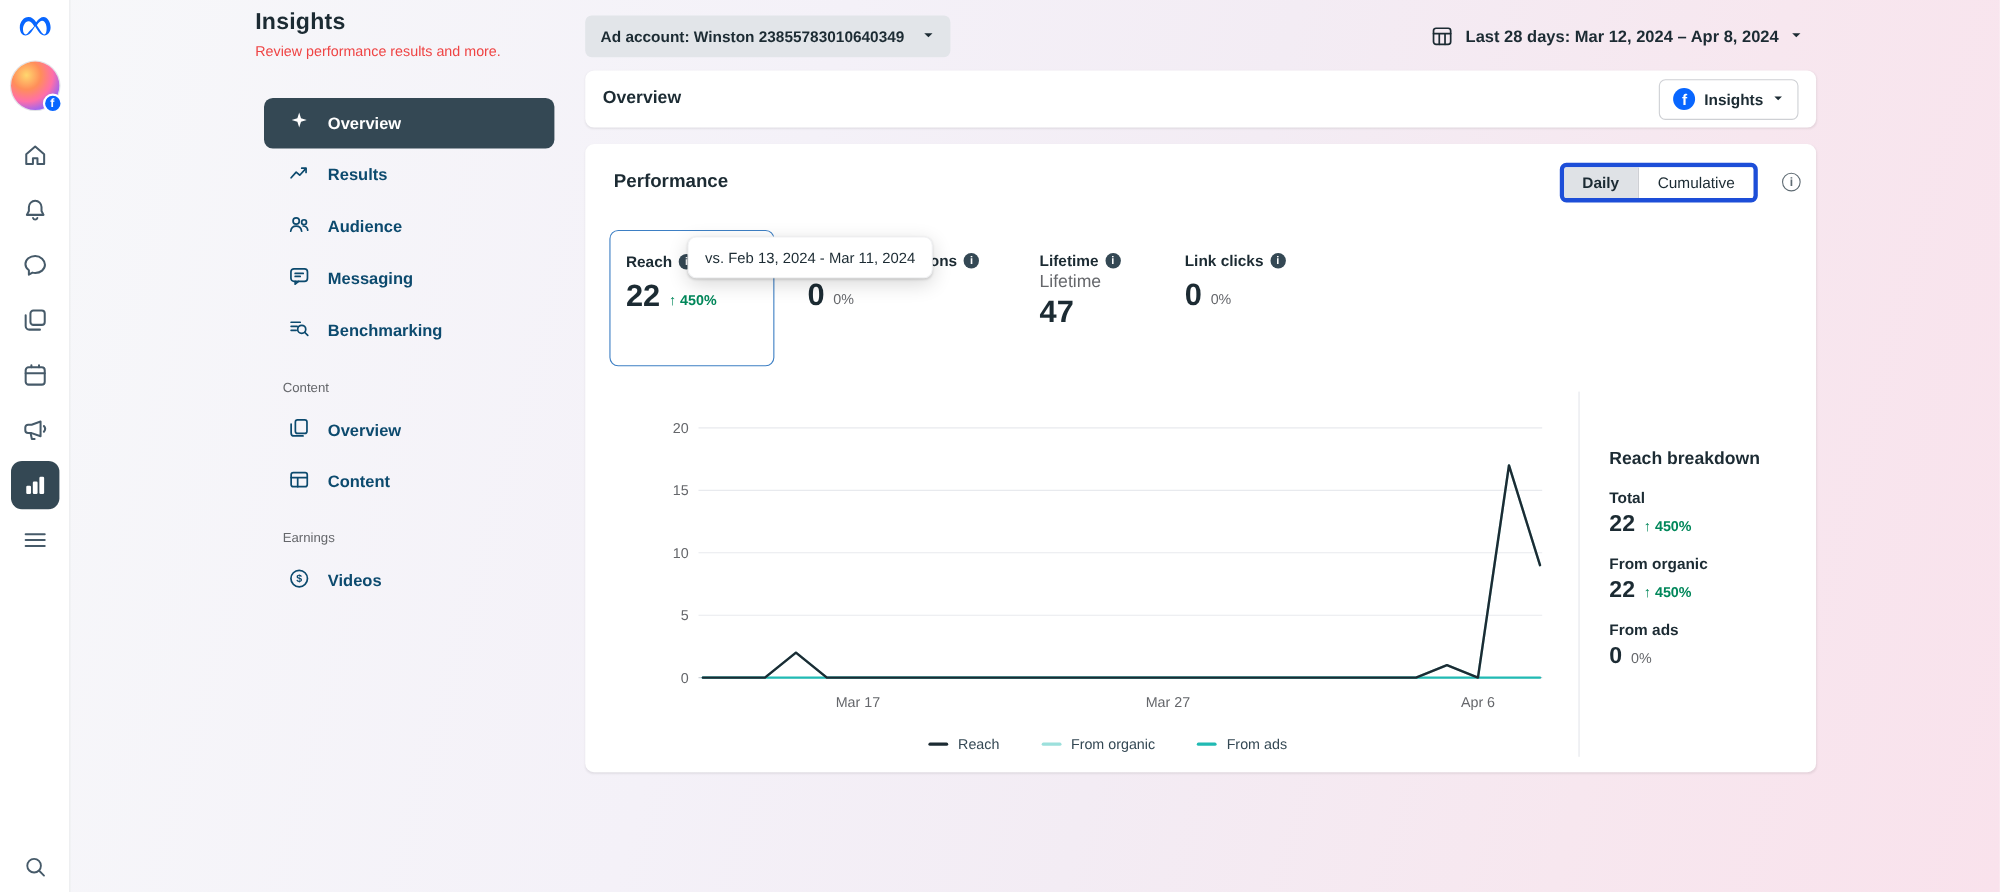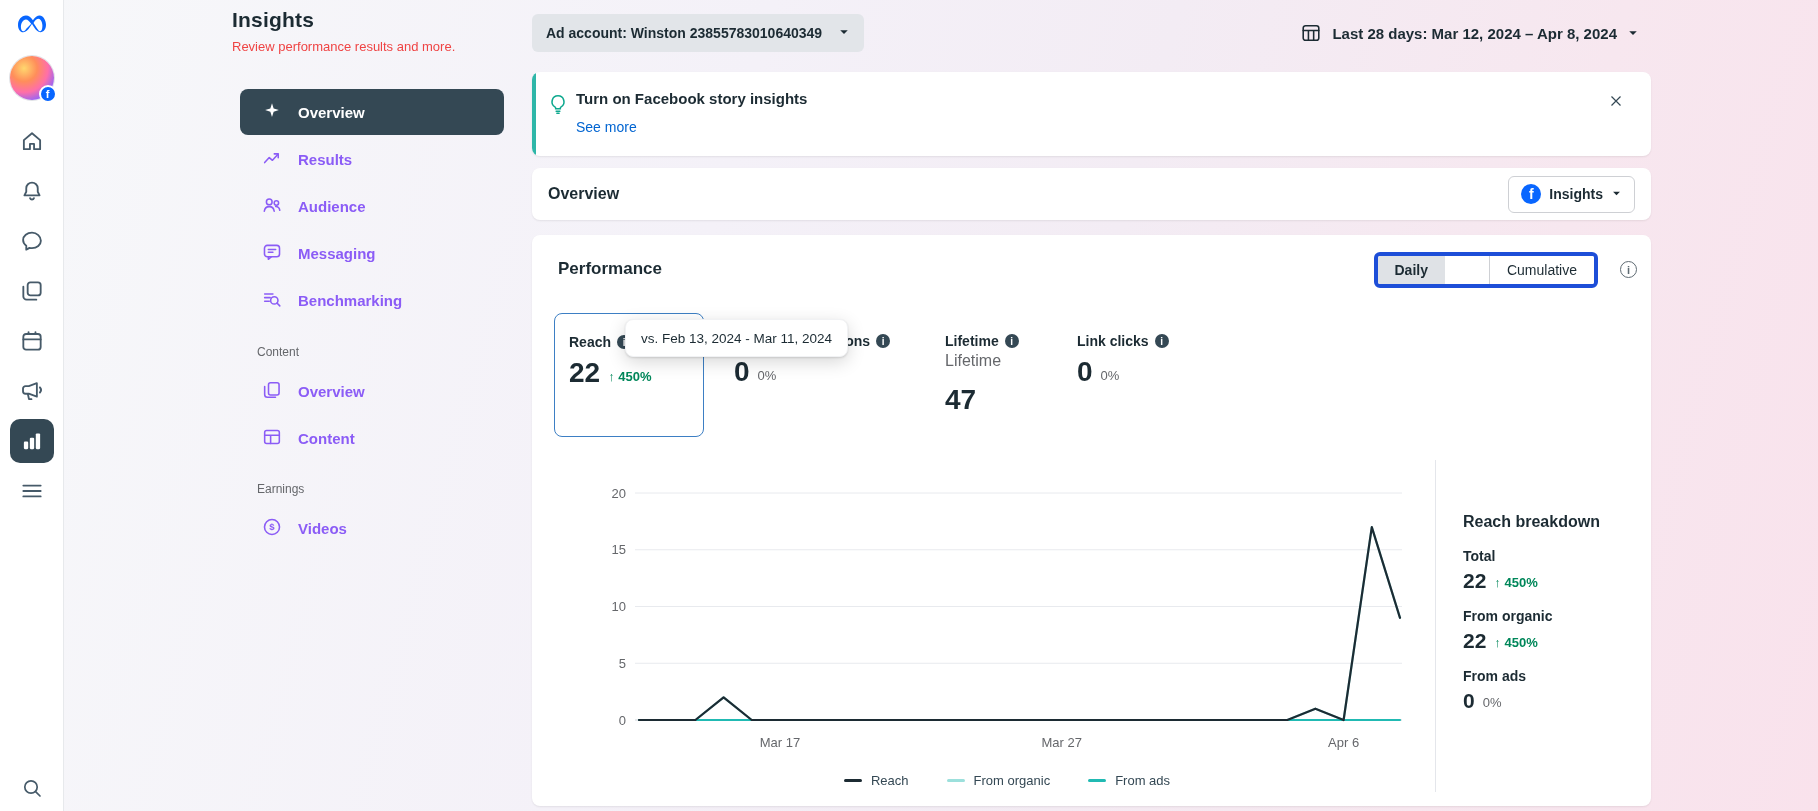--- a/index.html
+++ b/index.html
@@ -26,21 +26,21 @@
   .rail-icon svg { stroke:#465a69; stroke-width:1.7; fill:none; stroke-linecap:round; stroke-linejoin:round; }
   .active-tile { width:44px; height:44px; border-radius:10px; background:#344854; display:flex; align-items:center; justify-content:center; }
   .rail-search { position:absolute; bottom:-2px; left:0; width:64px; display:flex; justify-content:center; }
 
   
   .sidebar { width:468px; min-width:468px; padding:8px 0 0 168px; }
   .sidebar-title { font-size:21px; font-weight:bold; letter-spacing:.2px; }
   .sidebar-sub { font-size:13px; color:#ef4444; margin-top:7px; }
   .nav { margin-top:35px; width:264px; margin-left:8px; }
   .nav-item { display:flex; align-items:center; gap:15px; height:46px; padding-left:21px; border-radius:8px;
-              font-size:15px; font-weight:bold; color:#8b5cf6; cursor:pointer; margin-bottom:1px; }
+              font-size:15px; font-weight:bold; color:#0c4a6e; cursor:pointer; margin-bottom:1px; }
   .nav-item svg { stroke:currentColor; stroke-width:1.7; fill:none; stroke-linecap:round; stroke-linejoin:round; flex:none; }
   .nav-item.active { background:#344854; color:#fff; }
   .section-label { font-size:12px; color:#65676b; margin:22px 0 9px 17px; font-weight:normal; }
   .section-label.second { margin-top:21px; }
 
   
   .main { width:1119px; min-width:1119px; padding-top:14px; position:relative; }
   .topbar { display:flex; justify-content:space-between; align-items:center; height:38px; padding-right:12px; }
   .ad-btn { background:#e2e5e9; border:none; border-radius:6px; height:38px; padding:0 14px; display:inline-flex;
             align-items:center; gap:16px; font-size:14px; font-weight:bold; color:#1c2b33; cursor:pointer;
@@ -66,21 +66,21 @@
                   font-family:inherit; }
   .fb-circle { width:20px; height:20px; border-radius:50%; background:#0866ff; color:#fff; font-weight:bold; font-size:14px;
                display:flex; align-items:flex-end; justify-content:center; line-height:19px; }
 
   .perf-card { margin-top:15px; height:571px; position:relative; }
   .perf-title { position:absolute; left:26px; top:24px; font-size:17px; font-weight:bold; }
   .toggle-group { position:absolute; top:17px; right:53px; display:flex; border:4px solid #1d4ed8; border-radius:6px;
                   overflow:hidden; height:36px; background:#fff; }
   .toggle-opt { padding:0 17px; display:flex; align-items:center; font-size:14px; color:#1c2b33; cursor:pointer; background:#fff; }
   .toggle-opt.active { background:#dfe2e6; font-weight:bold; }
-  .toggle-opt + .toggle-opt { border-left:1px solid #ced0d4;margin-left:44px; }
+  .toggle-opt + .toggle-opt { border-left:1px solid #ced0d4; }
   .perf-info { position:absolute; top:26px; right:14px; cursor:pointer; }
 
   .metrics { position:absolute; left:22px; top:78px; right:20px; height:124px; }
   .metric-card { position:absolute; left:0; top:0; width:150px; height:124px; border:1px solid #3d7fc4; border-radius:8px;
                  padding:20px 14px 0 14px; cursor:pointer; background:#fff; }
   .metric-block { position:absolute; top:20px; cursor:pointer; }
   .m2 { left:180px; } .m3 { left:391px; } .m4 { left:523px; }
   .metric-label { display:flex; align-items:center; gap:6px; font-size:14px; font-weight:bold; white-space:nowrap; }
   .metric-sub { font-size:16px; color:#65676b; margin-top:3px; }
   .metric-value-row { display:flex; align-items:flex-end; gap:8px; margin-top:9px; }
@@ -269,35 +269,20 @@
             <rect x="3.5" y="4" width="17" height="16" rx="2.5"></rect>
             <path d="M3.5 9.3h17M9.2 9.3V20M14.9 9.3V20"></path>
           </svg>
         <span>Last 28 days: Mar 12, 2024 – Apr 8, 2024</span>
         <span><svg width="12" height="12" viewBox="0 0 16 16">
               <path d="M3 5.5l5 5 5-5z" fill="#1c2b33"></path>
             </svg></span>
       </div>
     </div>
 
-    <div class="card banner">
-      <span class="banner-bulb">
-        <svg width="22" height="26" viewBox="0 0 24 26" fill="none" stroke="#0ea88e" stroke-width="1.7" stroke-linecap="round">
-            <path d="M12 3a6.5 6.5 0 0 0-3.4 12.05c.55.35.9.93.9 1.58v.37h5v-.37c0-.65.35-1.23.9-1.58A6.5 6.5 0 0 0 12 3z"></path>
-            <path d="M10 19.8h4M10.8 22h2.4"></path>
-          </svg>
-      </span>
-      <div class="banner-title">Turn on Facebook story insights</div>
-      <div class="banner-link">See more</div>
-      <div class="banner-close">
-        <svg width="18" height="18" viewBox="0 0 24 24" fill="none">
-            <path d="M6 6l12 12M18 6 6 18"></path>
-          </svg>
-      </div>
-    </div>
 
     <div class="card overview-card">
       <div class="overview-title">Overview</div>
       <button class="platform-btn">
         <span class="fb-circle">f</span>
         <span>Insights</span>
         <span><svg width="11" height="11" viewBox="0 0 16 16">
               <path d="M3 5.5l5 5 5-5z" fill="#1c2b33"></path>
             </svg></span>
       </button>
@@ -334,21 +319,21 @@
             <span class="metric-delta gray-delta">0%</span>
           </div>
         </div>
 
         <div class="metric-block m3">
           <div class="metric-label">
             <span>Lifetime</span>
             <span class="info-filled">i</span>
           </div>
           <div class="metric-sub">Lifetime</div>
-          <div class="metric-value-row" style="margin-top:16px;">
+          <div class="metric-value-row" style="margin-top:4px;">
             <span class="metric-value">47</span>
           </div>
         </div>
 
         <div class="metric-block m4">
           <div class="metric-label">
             <span>Link clicks</span>
             <span class="info-filled">i</span>
           </div>
           <div class="metric-value-row">

